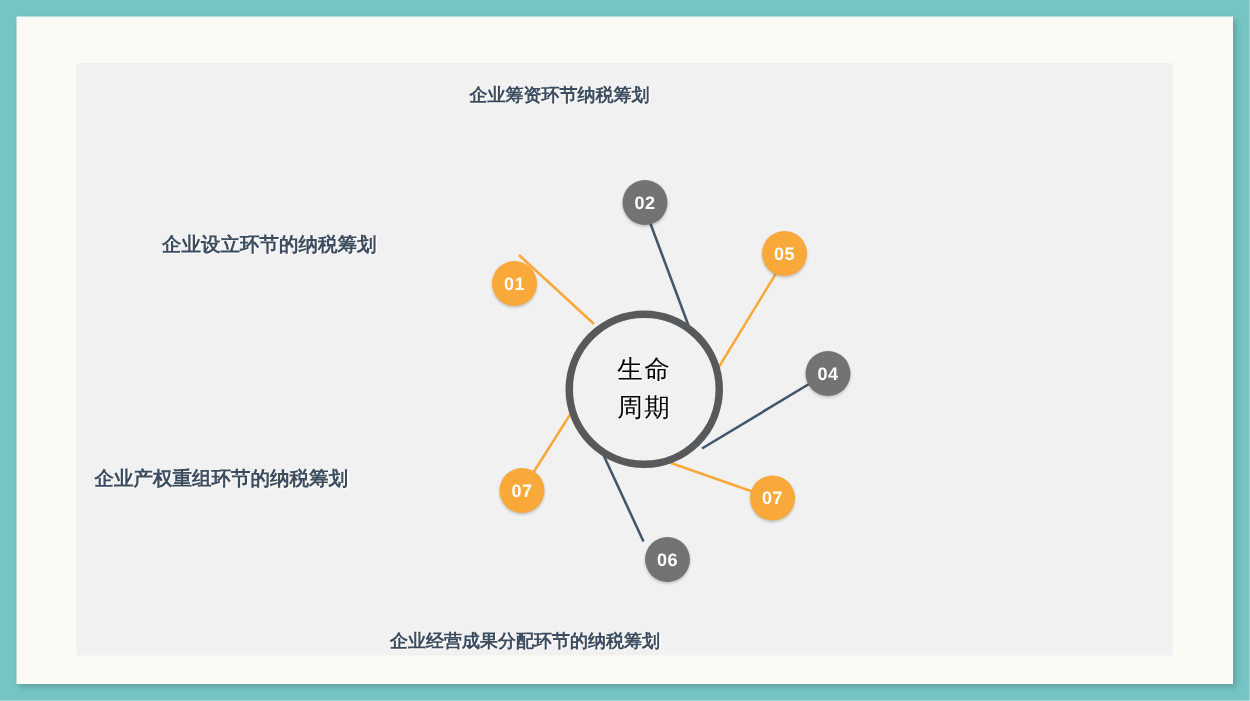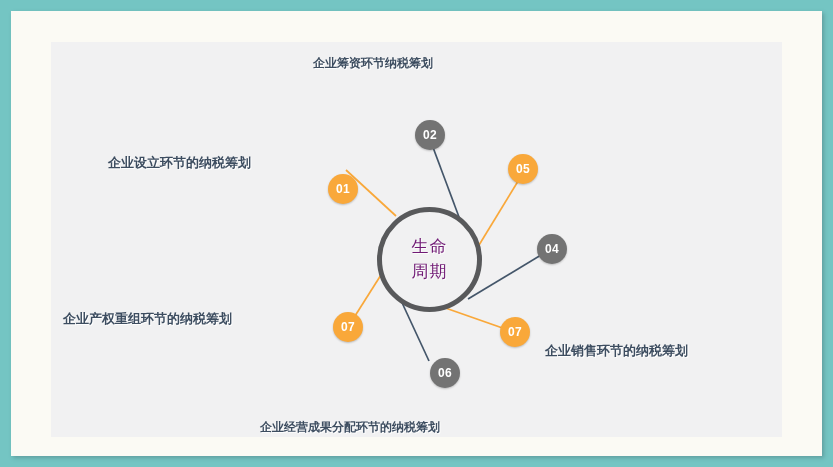--- a/index.html
+++ b/index.html
@@ -47,21 +47,21 @@
     border: 5px solid #58595b;
     background: #f1f1f2;
     display: flex;
     flex-direction: column;
     align-items: center;
     justify-content: center;
   }
   #center-node .center-line {
     font-size: 17px;
     font-weight: 400;
-    color: #701a75;
+    color: #000000;
     line-height: 1.45;
     letter-spacing: 1px;
     text-shadow: 1px 1px 0 rgba(255,255,255,0.85);
   }
   
   .badge {
     position: absolute;
     width: 30px; height: 30px;
     border-radius: 50%;
     display: flex;
@@ -126,21 +126,20 @@
       <div class="badge navy" style="left:364px; top:78px;">02</div>
 
       <div class="spoke-label" style="left:57px; top:114px;">企业设立环节的纳税筹划</div>
       <div class="badge orange" style="left:277px; top:108px;margin-top:24px;">01</div>
 
       <div class="badge orange" style="left:457px; top:112px;">05</div>
 
       <div class="badge navy" style="left:486px; top:192px;">04</div>
 
       <div class="badge orange" style="left:449px; top:275px;">07</div>
-      <div class="spoke-label" style="left:494px; top:302px;">企业销售环节的纳税筹划</div>
 
       <div class="badge navy" style="left:363px; top:316px;margin-left:16px;">06</div>
       <div class="spoke-label title-bottom" style="left:209px; top:379px;">企业经营成果分配环节的纳税筹划</div>
 
       <div class="spoke-label" style="left:12px; top:270px;">企业产权重组环节的纳税筹划</div>
       <div class="badge orange" style="left:282px; top:270px;">07</div>
 
     </div>
   </div>
 </div>

